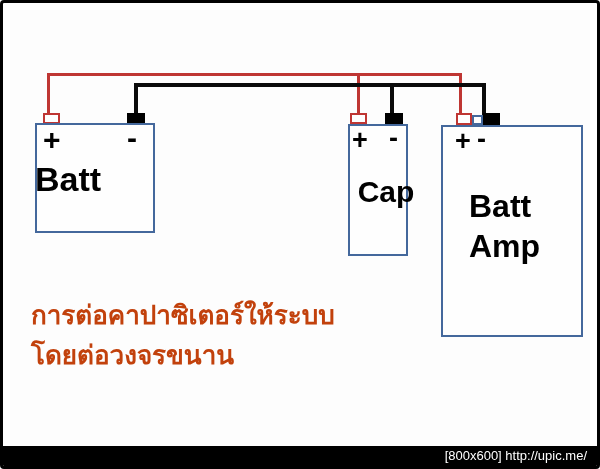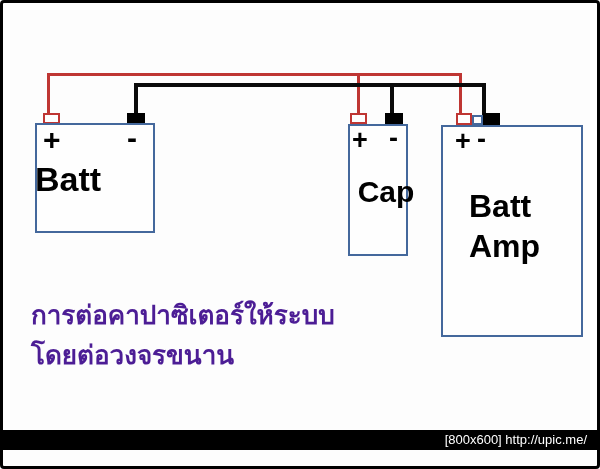--- a/index.html
+++ b/index.html
@@ -41,28 +41,28 @@
   
   .comp-label {
     position: absolute;
     font-weight: bold; color: #000;
     letter-spacing: 0px;
   }
   
   .caption {
     position: absolute;
     left: 28px; top: 292px;
-    font-size: 26px; font-weight: bold; color: #4c1d95;
+    font-size: 26px; font-weight: bold; color: #c2410c;
     line-height: 40px;
     white-space: nowrap;
   }
   
   .watermark-bar {
     position: absolute;
-    left: 0; right: 0; bottom: 16px; height: 20px;
+    left: 0; right: 0; bottom: 0; height: 20px;
     background: #000;
     color: #fff;
     font-size: 13px; line-height: 20px;
     text-align: right;
     padding-right: 10px;
     box-sizing: border-box;
   }
 </style>
 </head>
 <body>

